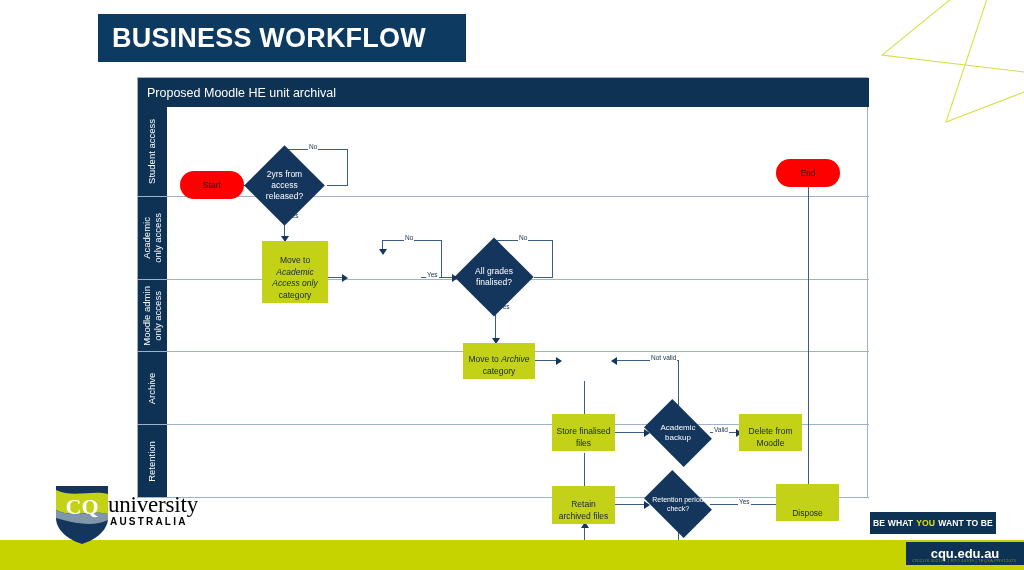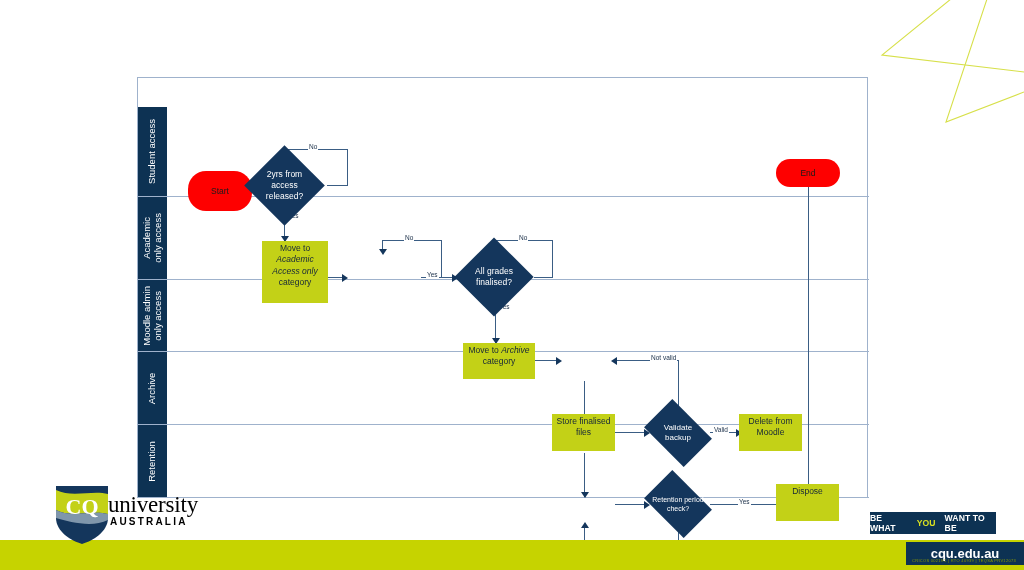--- a/index.html
+++ b/index.html
@@ -56,21 +56,21 @@
 
   
   .node{position:absolute;box-sizing:border-box;}
   .terminator{
     background:#fe0000;border-radius:18px;
     display:flex;align-items:center;justify-content:center;
     color:#1b1b1b;font-size:8.5px;text-align:right;
   }
   .process{
     background:#c3d117;
-    display:flex;align-items:flex-start;justify-content:center;text-align:center;
+    display:flex;align-items:flex-end;justify-content:center;text-align:center;
     color:#15263a;font-size:8.5px;line-height:1.35;padding:2px;
   }
   .process i{font-style:italic;}
   .decision{
     background:transparent;
     display:flex;align-items:center;justify-content:center;text-align:center;
   }
   .decision .dia{
     position:absolute;inset:0;background:#14365c;
     transform:rotate(45deg);
@@ -107,21 +107,21 @@
   .logo-text .u{font-size:23px;letter-spacing:-.2px;}
   .logo-text .au{
     font-family:"Liberation Sans",sans-serif;
     font-size:10px;font-weight:bold;letter-spacing:2.2px;display:block;
     margin-top:-2px;margin-left:2px;
   }
 
   .tag-wrap{position:absolute;right:0;bottom:8px;width:164px;height:50px;}
   .tag-line1{
     position:absolute;left:10px;top:0;width:126px;height:22px;background:#0d3253;
-    display:flex;align-items:center;justify-content:center;gap:9px;
+    display:flex;align-items:center;justify-content:center;gap:3px;
     font-size:8.6px;font-weight:bold;color:#ffffff;letter-spacing:.1px;
   }
   .tag-line1 .hl{color:#d9e021;}
   .tag-line2{
     position:absolute;left:46px;top:30px;width:118px;height:23px;background:#0d3253;
     display:flex;align-items:center;justify-content:center;
     font-size:13px;font-weight:bold;color:#ffffff;
   }
   .cricos{
     position:absolute;right:8px;bottom:-1px;font-size:4px;color:#8a9a00;
@@ -131,23 +131,29 @@
 </head>
 <body>
 
 <div id="slide">
 
   <svg class="swoosh" viewBox="0 0 180 140">
     <path d="M118 -10 L 38 55 L 180 72" fill="none" stroke="#d7e04a" stroke-width="1.1"></path>
     <path d="M146 -10 L 102 122 L 180 92" fill="none" stroke="#d7e04a" stroke-width="1.1"></path>
   </svg>
 
+  <div class="title-bar">
+    <div class="txt">BUSINESS WORKFLOW</div>
+  </div>
 
   <div class="diagram">
 
+    <div class="diagram-header">
+      <span>Proposed Moodle HE unit archival</span>
+    </div>
 
     <div class="lanes">
 
       <div class="lane" style="height:90px;">
         <div class="lane-label">
           <span>Student access</span>
         </div>
         <div class="lane-body"></div>
       </div>
 
@@ -248,21 +254,21 @@
       <div class="arrow ar-u" style="left:442.5px;top:415px;"></div>
       <div class="elabel" style="left:488px;top:432px;">No</div>
 
       <div class="conn h" style="left:572px;top:397px;width:68px;"></div>
       <div class="arrow ar-r" style="left:638px;top:393.5px;"></div>
       <div class="elabel" style="left:600px;top:391px;">Yes</div>
 
       <div class="conn v" style="left:670px;top:79px;height:298px;"></div>
       <div class="arrow ar-u" style="left:666.5px;top:74px;"></div>
 
-      <div class="node terminator" style="left:50px;top:64px;width:64px;height:40px;">
+      <div class="node terminator" style="left:42px;top:64px;width:64px;height:28px;">
         <span>Start</span>
       </div>
 
       <div class="node terminator" style="left:638px;top:52px;width:64px;height:28px;">
         <span>End</span>
       </div>
 
       <div class="node decision big" style="left:118px;top:50px;width:57px;height:57px;">
         <div class="dia"></div>
         <div class="dlabel">2yrs from access released?</div>
@@ -282,27 +288,30 @@
         <div class="dlabel">All grades finalised?</div>
       </div>
 
 
       <div class="node process" style="left:414px;top:307px;width:63px;height:37px;">
         <span>Store finalised files</span>
       </div>
 
       <div class="node decision" style="left:512px;top:306px;width:56px;height:40px;">
         <div class="dia"></div>
-        <div class="dlabel">Validate backup</div>
+        <div class="dlabel">Academic backup</div>
       </div>
 
       <div class="node process" style="left:601px;top:307px;width:63px;height:37px;">
         <span>Delete from Moodle</span>
       </div>
 
+      <div class="node process" style="left:414px;top:379px;width:63px;height:38px;">
+        <span>Retain archived files</span>
+      </div>
 
       <div class="node decision" style="left:512px;top:377px;width:56px;height:40px;">
         <div class="dia"></div>
         <div class="dlabel" style="font-size:7px;">Retention period check?</div>
       </div>
 
       <div class="node process" style="left:638px;top:377px;width:63px;height:37px;">
         <span>Dispose</span>
       </div>
 

